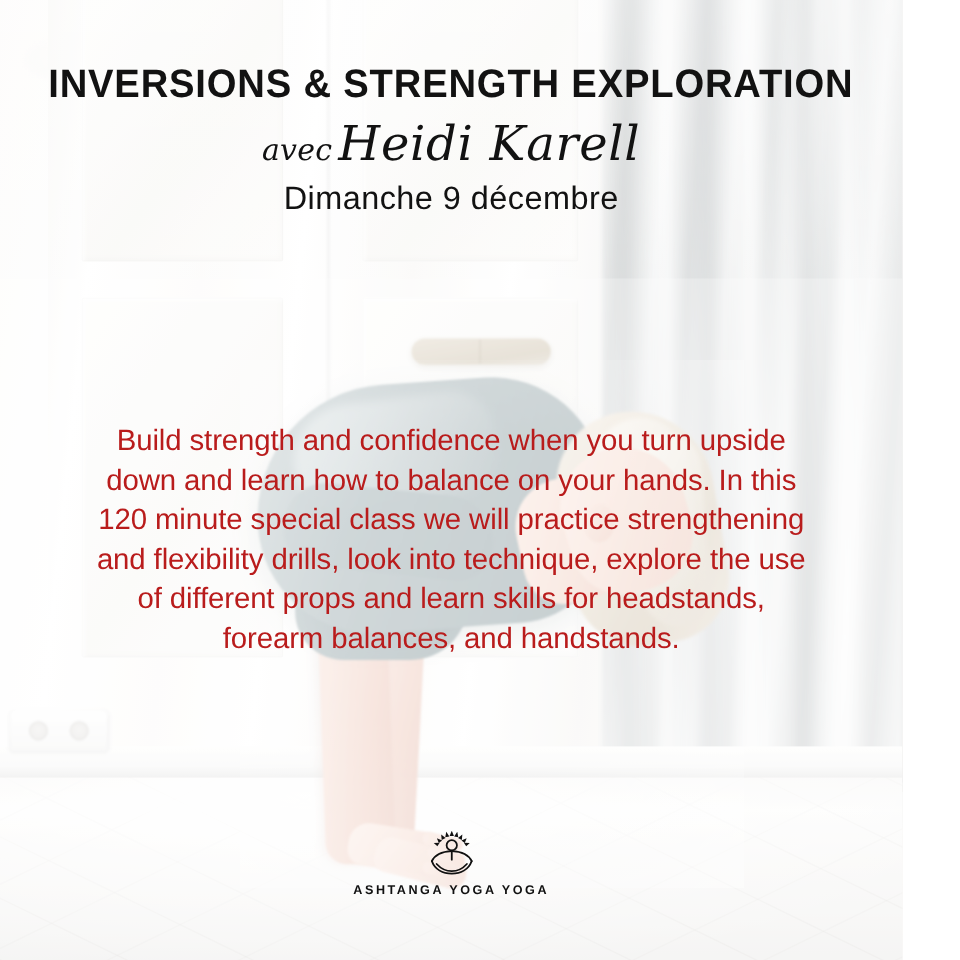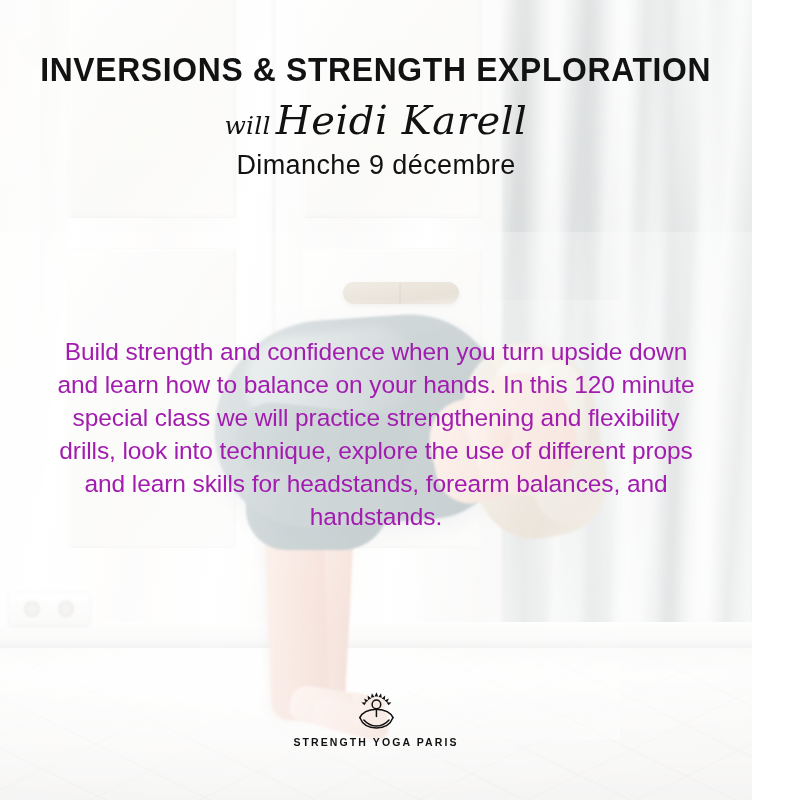--- a/index.html
+++ b/index.html
@@ -487,27 +487,27 @@
   .body-copy {
     margin: 0;
     padding: 0;
     width: 640px;
     position: absolute;
     left: 50%;
     transform: translateX(-50%);
     top: 336px;
   }
   .body-copy p {
-    margin: 0;
+    margin: 16px;
     font-family: "Liberation Sans", sans-serif;
     font-size: 24.5px;
     font-weight: 400;
     line-height: 1.345;
     letter-spacing: -0.1px;
-    color: #a21caf;
+    color: #b91c1c;
   }
   .body-copy p + p {
     margin-top: 34px;
   }
 
   
 
   .logo {
     position: absolute;
     left: 50%;
@@ -596,21 +596,21 @@
     <div class="wash-global"></div>
     <div class="wash-top"></div>
     <div class="wash-lower"></div>
   </div>
 
   <div class="content">
 
     <h1 class="title">INVERSIONS &amp; STRENGTH EXPLORATION</h1>
 
     <div class="presenter">
-      <span class="avec">will</span><span class="name">Heidi Karell</span>
+      <span class="avec">avec</span><span class="name">Heidi Karell</span>
     </div>
 
     <div class="date">Dimanche 9 décembre</div>
 
     <div class="body-copy">
       <p>Build strength and confidence when you turn upside down and learn how to balance on your hands. In this 120 minute special class we will practice strengthening and flexibility drills, look into technique, explore the use of different props and learn skills for headstands, forearm balances, and handstands.</p>
     </div>
 
     <div class="logo">
       <span>
@@ -630,17 +630,17 @@
 
           <path d="M23 20.2 C14.6 20.6 8.6 23.8 6.4 28.6"></path>
           <path d="M23 20.2 C31.4 20.6 37.4 23.8 39.6 28.6"></path>
 
           <path d="M6.4 28.6 C9.0 35.6 15.6 39.0 23 39.0 C30.4 39.0 37.0 35.6 39.6 28.6"></path>
           <path d="M10.4 31.0 C14.4 35.4 18.6 37.0 23 37.0 C27.4 37.0 31.6 35.4 35.6 31.0"></path>
 
           <path d="M23 19.9 L23 27.4"></path>
         </svg>
       </span>
-      <div class="logo-word">STRENGTH YOGA PARIS</div>
+      <div class="logo-word">ASHTANGA YOGA YOGA</div>
     </div>
 
   </div>
 </div>
 
 </body></html>

